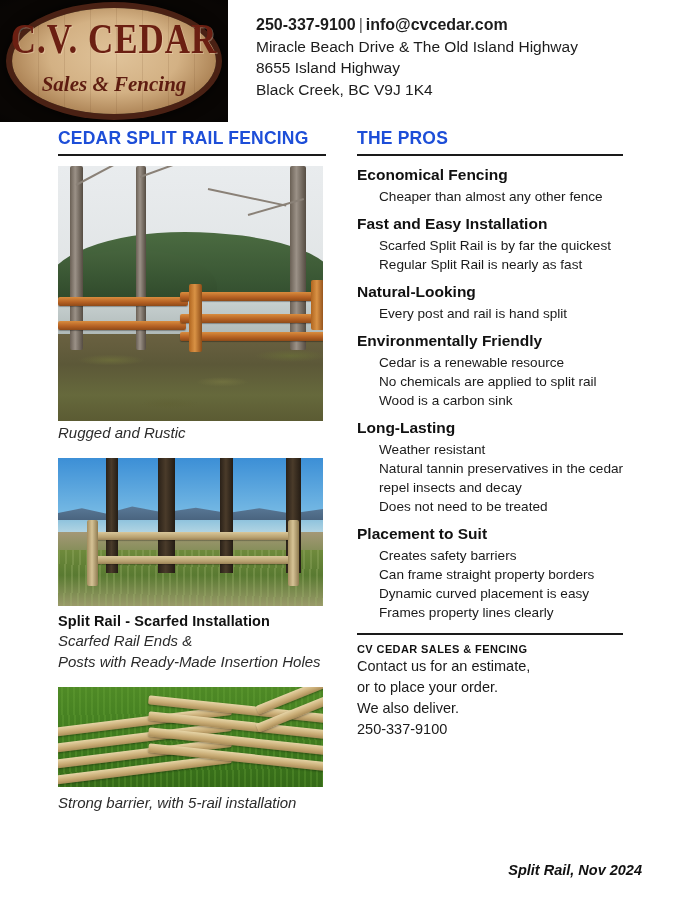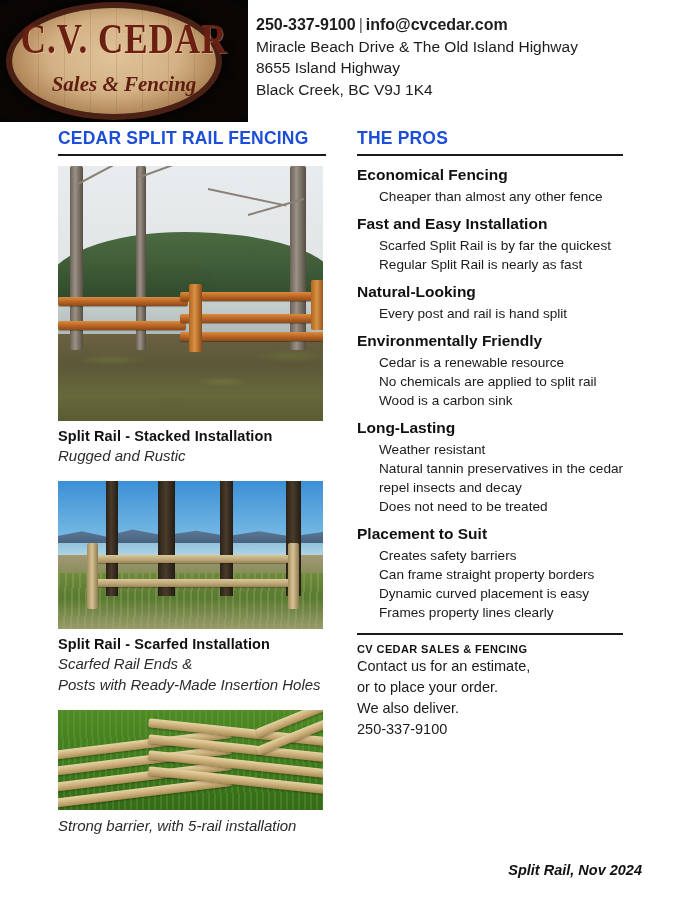--- a/index.html
+++ b/index.html
@@ -17,21 +17,21 @@
   
   .header {
     position: relative;
     height: 125px;
     width: 700px;
   }
 
   .logo-plate {
     position: absolute;
     left: 0; top: 0;
-    width: 248px;
+    width: 228px;
     height: 122px;
     background:
       radial-gradient(ellipse 120% 110% at 50% 50%, rgba(60,20,10,0.0) 55%, rgba(0,0,0,0.92) 78%),
       #090604;
     overflow: hidden;
   }
   .logo-oval {
     position: absolute;
     left: 12px; top: 8px;
     width: 204px; height: 106px;
@@ -246,21 +246,20 @@
       <div class="p1-branch" style="left:190px; top:48px; width:58px; height:2px; transform:rotate(-16deg);"></div>
 
       <div class="p1-rail" style="left:0px;   top:131px; width:130px;"></div>
       <div class="p1-rail" style="left:0px;   top:155px; width:128px;"></div>
       <div class="p1-rail" style="left:122px; top:126px; width:145px;"></div>
       <div class="p1-rail" style="left:122px; top:148px; width:145px;"></div>
       <div class="p1-rail" style="left:122px; top:166px; width:145px;"></div>
       <div class="p1-post" style="left:131px; top:118px; height:68px;"></div>
       <div class="p1-post" style="left:253px; top:114px; height:50px;"></div>
     </div>
-    <div class="cap-title">Split Rail - Stacked Installation</div>
     <div class="cap-sub">Rugged and Rustic</div>
 
     <div class="photo photo-2" style="margin-top:16px;">
       <div class="p2-sky"></div>
       <div class="p2-mtn"></div>
       <div class="p2-sea"></div>
       <div class="p2-mid"></div>
       <div class="p2-grass"></div>
 
       <div class="p2-trunk" style="left:48px; width:12px;"></div>

